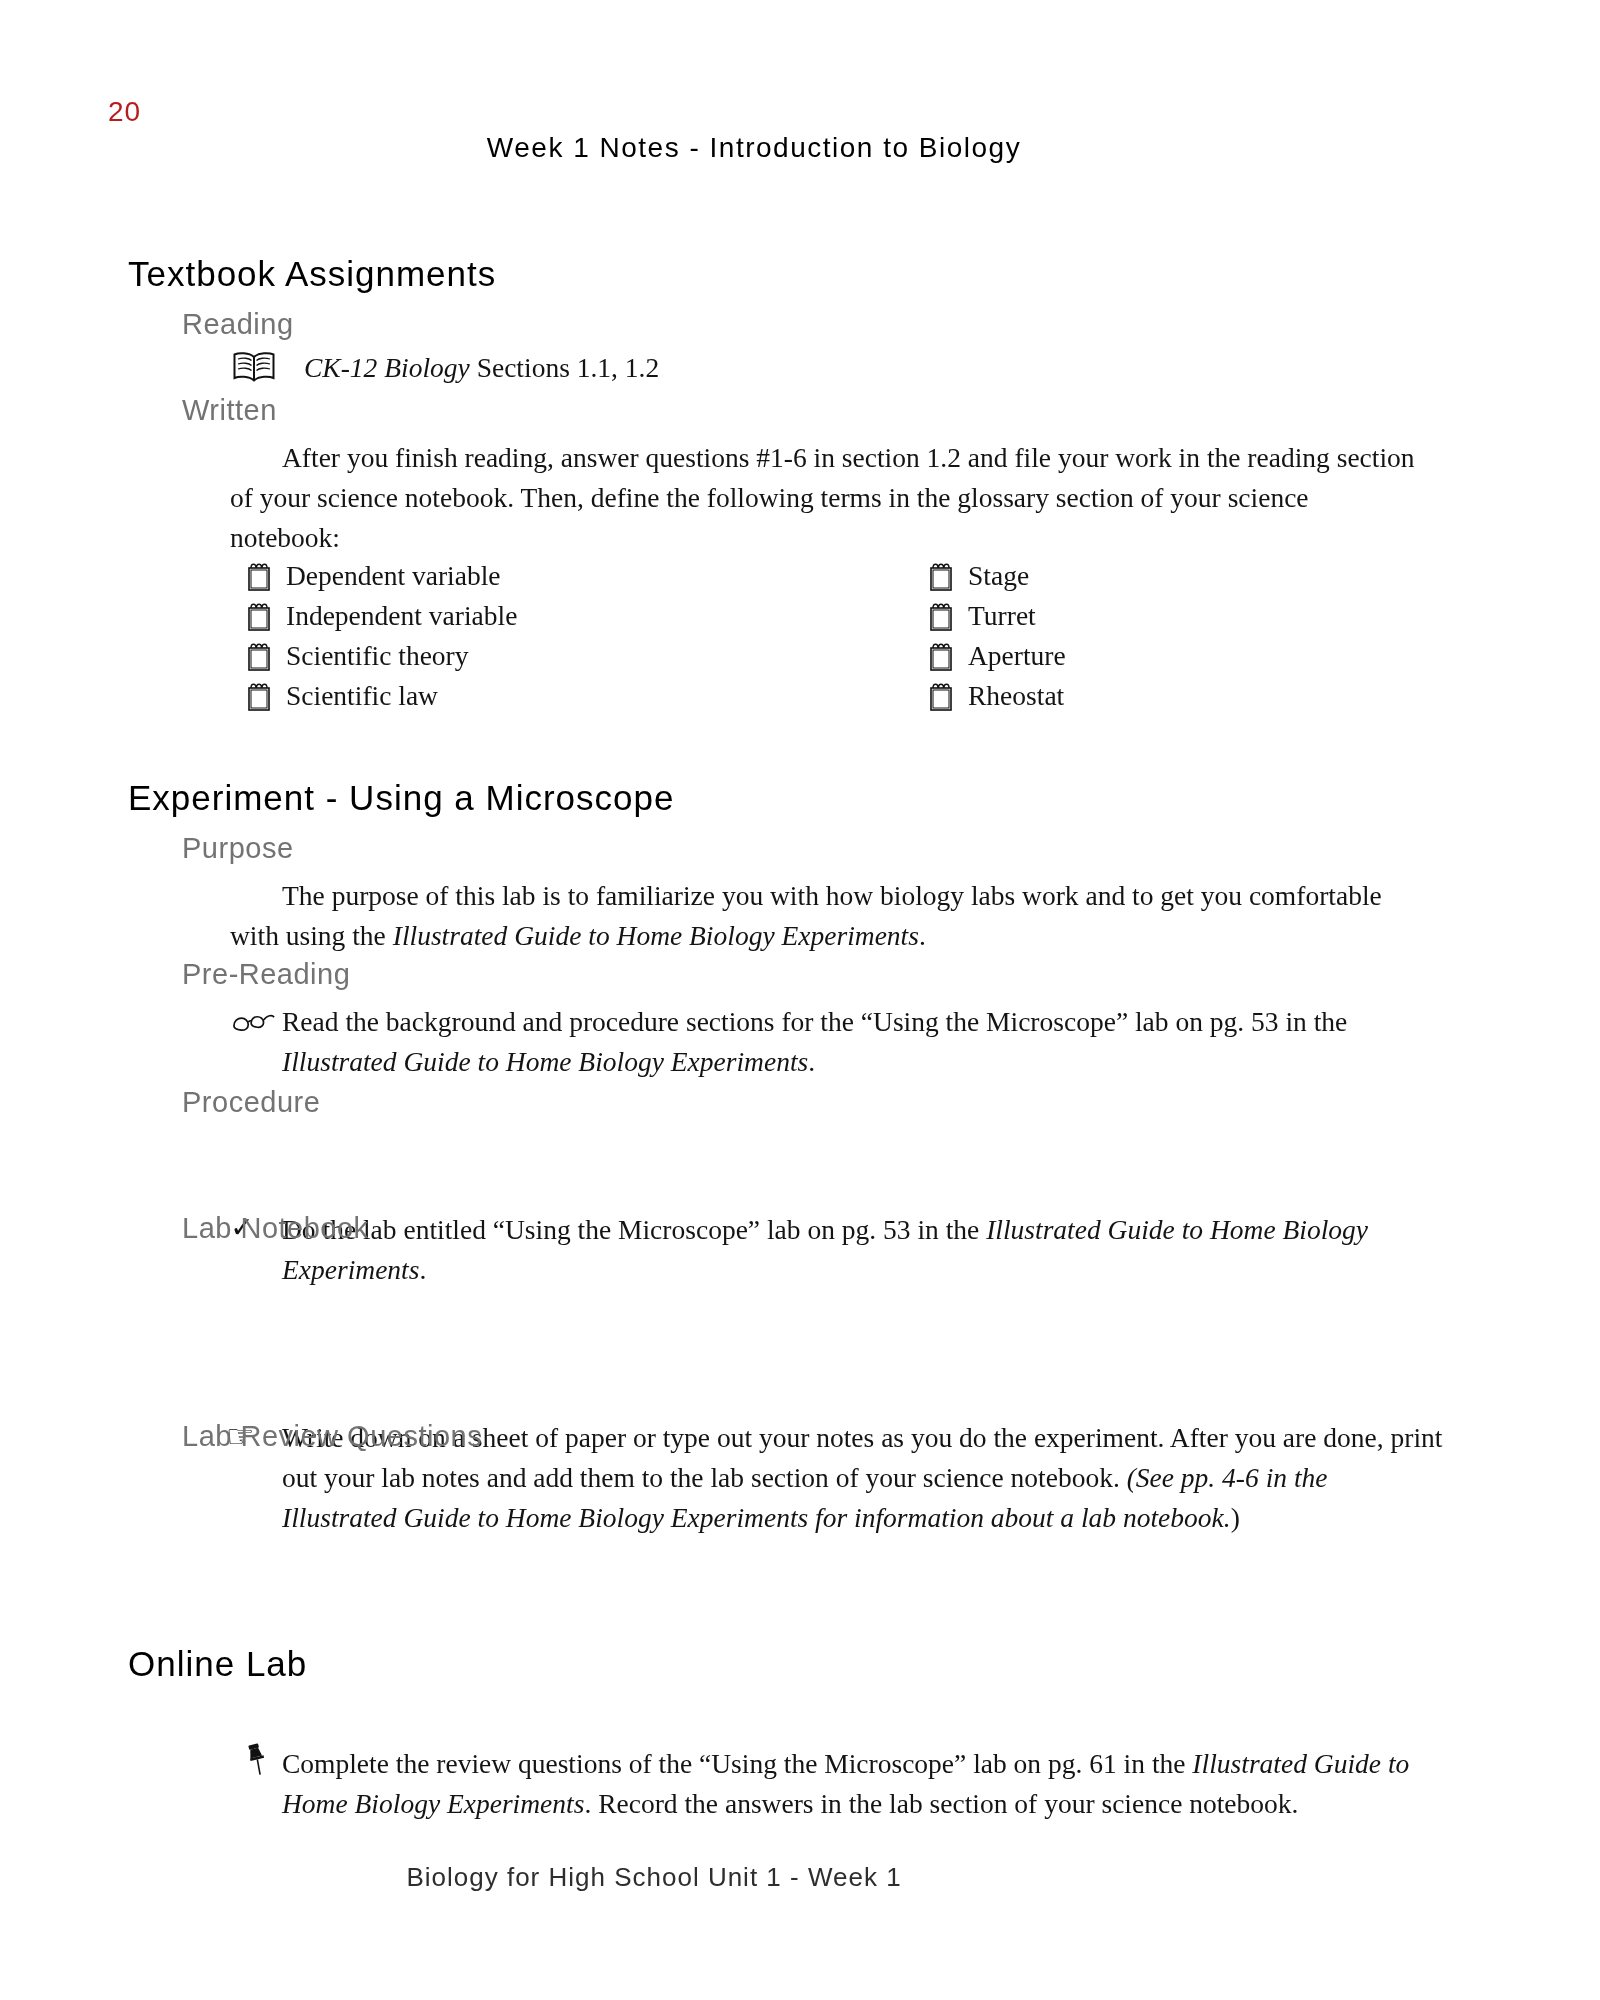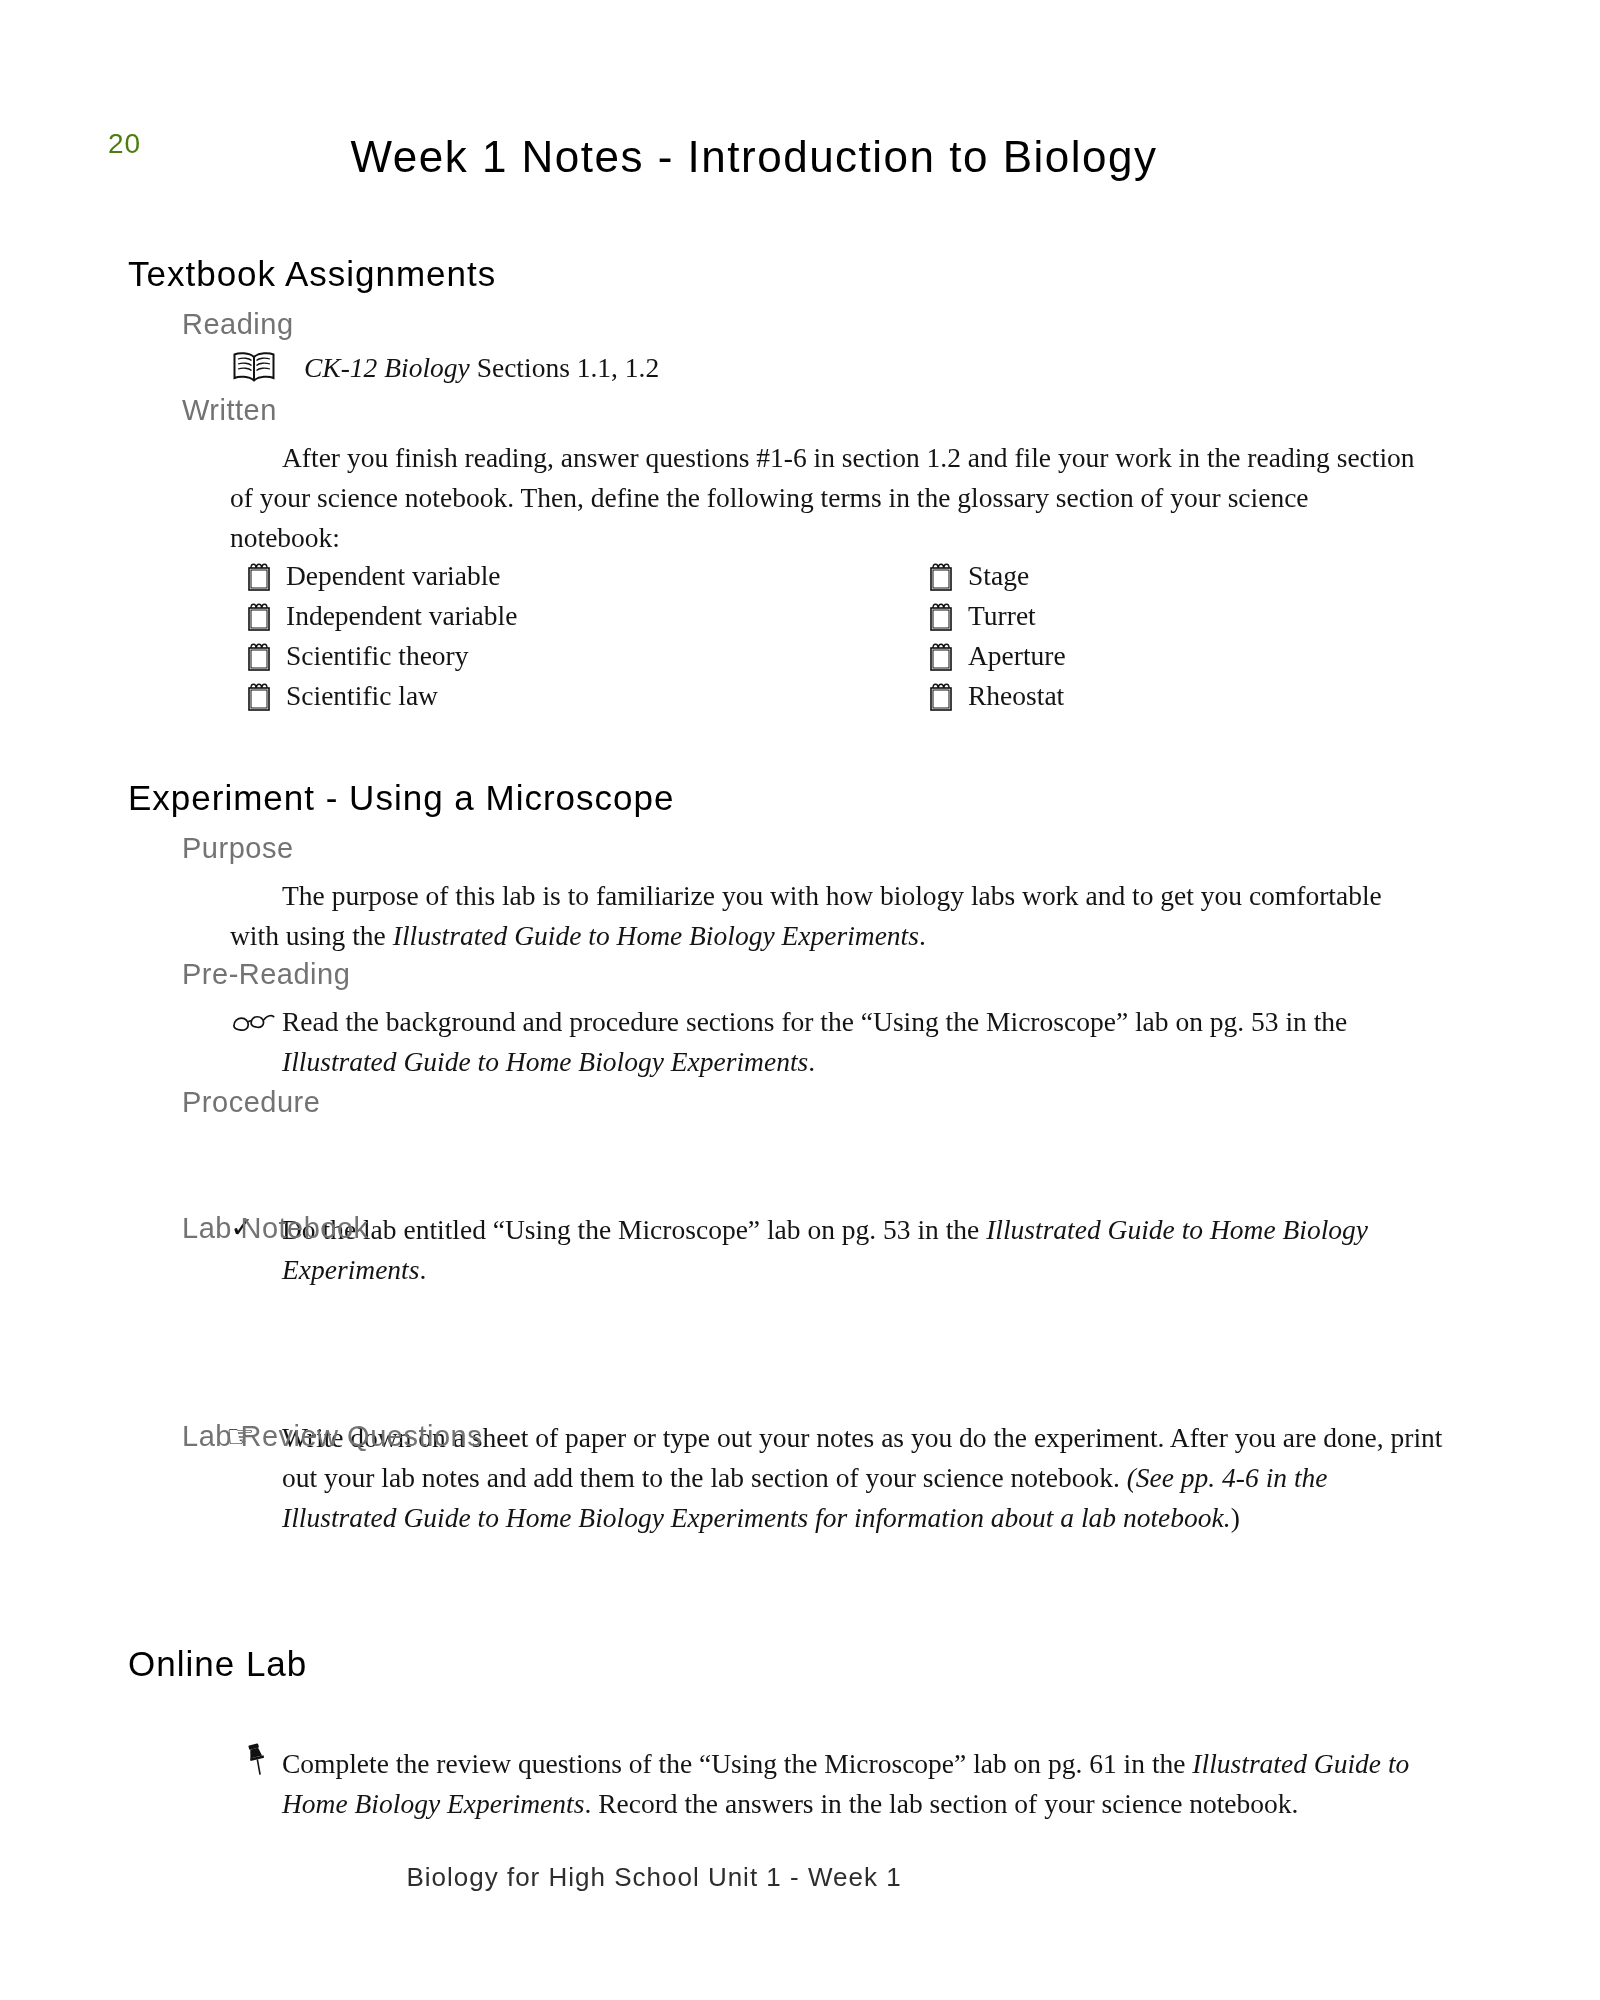--- a/index.html
+++ b/index.html
@@ -7,22 +7,22 @@
     position:relative;
     width:1600px;height:2000px;
     background:#ffffff;
     color:#141414;
     font-family:"Liberation Serif","DejaVu Serif",serif;
     overflow:hidden;
     margin:0 auto;
   }
   .hfont{font-family:"Liberation Sans","DejaVu Sans",sans-serif;font-weight:400;color:#111;}
   .abs{position:absolute;}
-  .page-number{left:108px;top:96px;font-size:28px;letter-spacing:1px;color:#4d7c0f;margin-top:32px;}
-  .title{left:0;top:132px;width:1508px;text-align:center;font-size:44px;letter-spacing:1.5px;color:#000;}
+  .page-number{left:108px;top:96px;font-size:28px;letter-spacing:1px;color:#b91c1c;}
+  .title{left:0;top:132px;width:1508px;text-align:center;font-size:28px;letter-spacing:1.5px;color:#000;}
   .h2{font-size:35px;letter-spacing:1px;color:#000;}
   .h3{font-size:29px;letter-spacing:0.5px;color:#737373;}
   .body-text{font-size:27.5px;line-height:40px;color:#141414;}
   .para{width:1195px;text-indent:52px;}
   .bullet-para{width:1165px;position:relative;}
   .bullet-icon{
     position:absolute;left:-50px;top:2px;width:44px;height:36px;
     display:flex;align-items:center;justify-content:center;
   }
   .glyph-icon{

